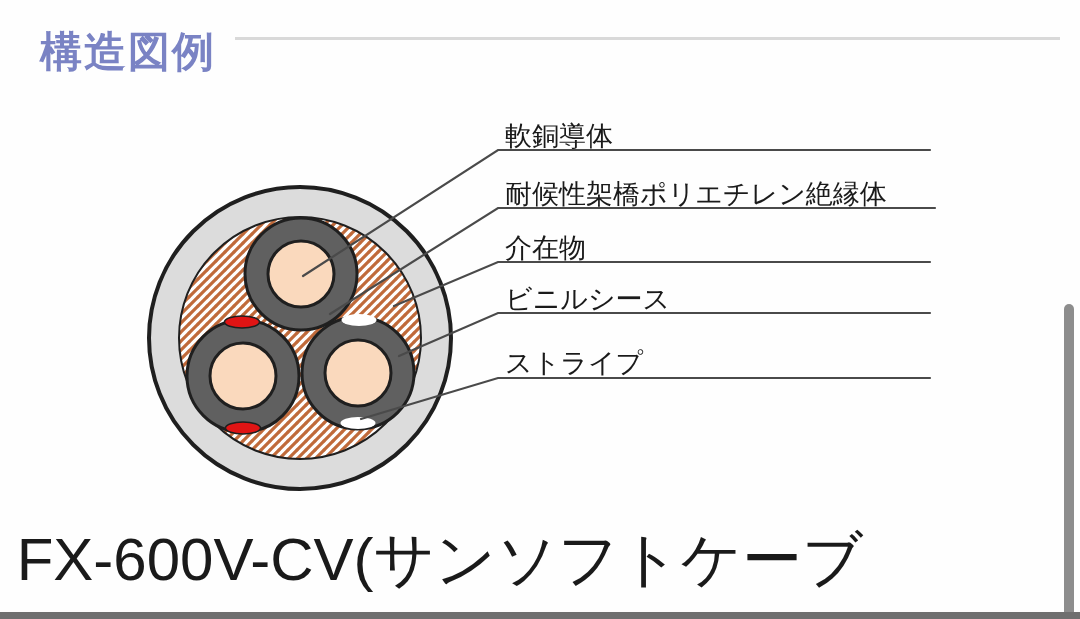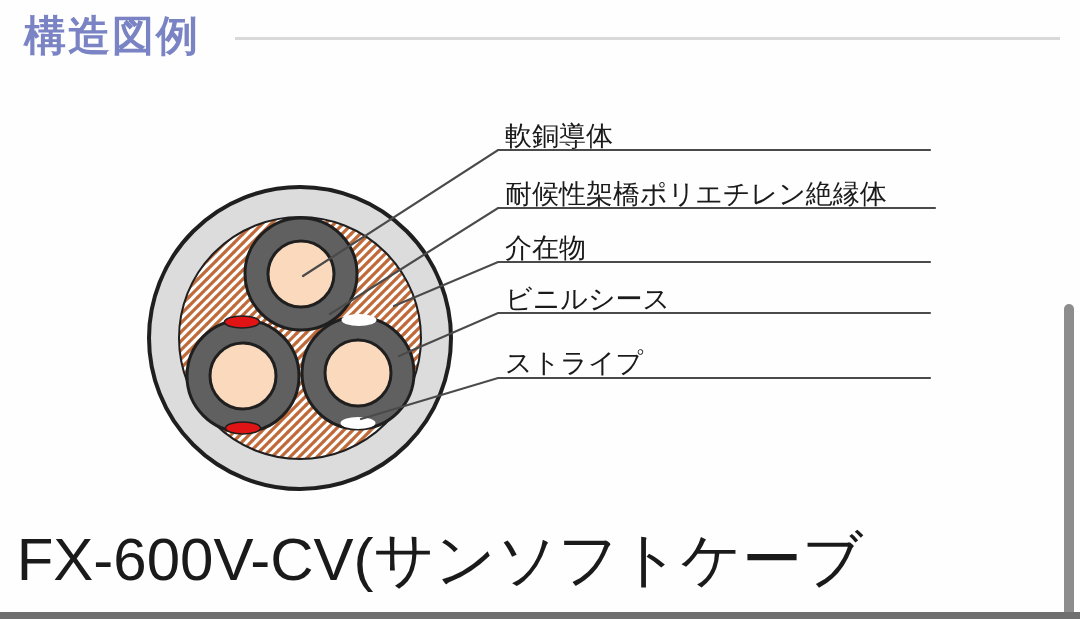--- a/index.html
+++ b/index.html
@@ -3,21 +3,21 @@
 <meta charset="utf-8">
 <style>
   html,body{margin:0;padding:0;}
   body{
     width:1080px;height:619px;position:relative;overflow:hidden;
     background:#fefefe;
     font-family:"Liberation Sans","DejaVu Sans",sans-serif;
     color:var(--text,#1a1a1a);
   }
   .page-title{
-    position:absolute;left:24px;top:8px;margin:0;
+    position:absolute;left:24px;top:8px;margin:16px;
     font-size:42px;font-weight:bold;letter-spacing:2px;
     color:var(--title,#7a83c4);
   }
   .title-rule{
     position:absolute;left:235px;top:37px;width:825px;height:3px;
     background:var(--divider,#d9d9d9);
   }
   .diagram-svg{position:absolute;left:0;top:0;width:1080px;height:619px;}
   .sheath{fill:var(--sheath-fill,#dcdcdc);stroke:var(--outline,#1f1f1f);stroke-width:4;}
   .hatch-bg{fill:#ffffff;}

